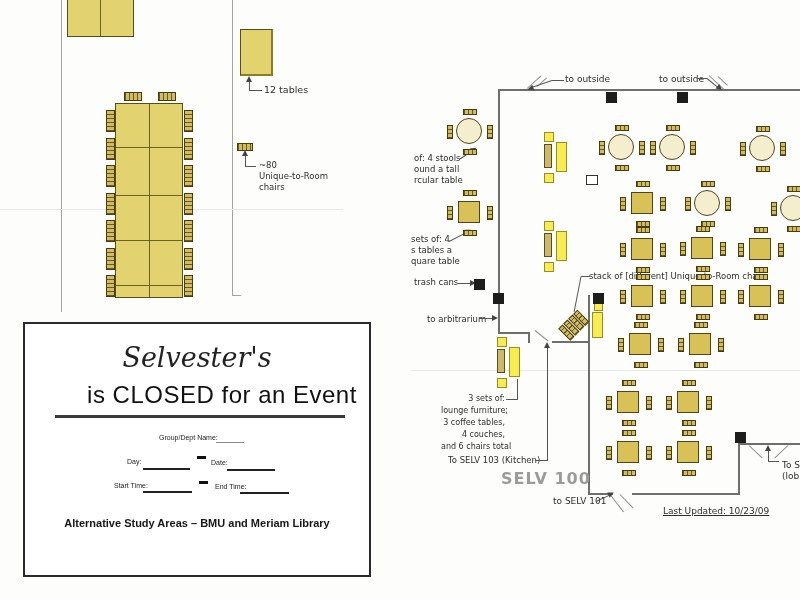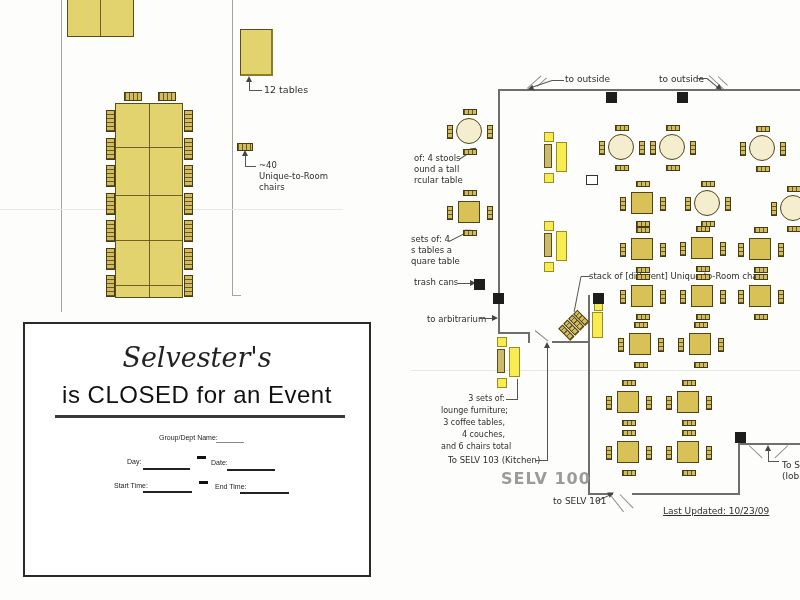--- a/index.html
+++ b/index.html
@@ -27,21 +27,21 @@
   .st{position:absolute;background:#d8c257;border:1px solid #50451a;box-sizing:border-box;}
   .trash{position:absolute;background:#1d1d1b;}
   .ly{position:absolute;background:#f7ed52;border:1px solid #9a8c1e;box-sizing:border-box;}
   .lt{position:absolute;background:#cdb96a;border:1px solid #5a4d1c;box-sizing:border-box;}
   .wsq{position:absolute;background:#fff;border:1px solid #333;box-sizing:border-box;}
   #sign{position:absolute;left:23px;top:322px;width:348px;height:255px;background:#fff;
         border:2px solid #2a2a2a;box-sizing:border-box;color:#1a1a1a;}
   .sign-title{position:absolute;left:0;top:18px;width:100%;text-align:center;
         font-family:"DejaVu Serif", serif;font-style:italic;font-size:27px;color:#222;}
   .sign-sub{position:absolute;left:0;top:57px;width:100%;text-align:center;
-        font-family:"Liberation Sans", sans-serif;font-size:24px;letter-spacing:.5px;color:#111;}
+        font-family:"Liberation Sans", sans-serif;font-size:24px;letter-spacing:.5px;color:#111;padding-left:25px;}
   .sign-rule{position:absolute;left:30px;top:91px;width:290px;height:3px;background:#3a3a3a;}
   .frm{position:absolute;font-size:7px;color:#222;font-family:"Liberation Sans",sans-serif;white-space:nowrap;}
   .uline{position:absolute;background:#222;}
   .dash{position:absolute;background:#111;}
   .sign-alt{position:absolute;left:0;top:193px;width:100%;text-align:center;font-weight:bold;
         font-family:"Liberation Sans",sans-serif;font-size:11px;color:#161616;}
   .sign-thanks{position:absolute;left:118px;top:221px;width:230px;text-align:center;
         font-family:"DejaVu Sans",sans-serif;font-size:7.5px;font-weight:600;color:#222;}
   .selv100{position:absolute;left:485px;top:469px;font-size:16px;font-weight:bold;
         letter-spacing:1px;color:#9b9b99;}
@@ -73,21 +73,21 @@
     <div class="tdiv" style="left:115px;top:147px;width:68px;height:1px;"></div>
     <div class="tdiv" style="left:115px;top:195px;width:68px;height:1px;"></div>
     <div class="tdiv" style="left:115px;top:240px;width:68px;height:1px;"></div>
     <div class="tdiv" style="left:115px;top:285px;width:68px;height:1px;"></div>
 
     <div class="chair" style="left:237px;top:143px;width:16px;height:8px;"></div>
     <div class="tri up" style="left:242px;top:150px;"></div>
     <div class="cline" style="left:245px;top:155px;width:1px;height:12px;"></div>
     <div class="cline" style="left:245px;top:166px;width:11px;height:1px;"></div>
     <div class="lbl" style="left:259px;top:160px;">
-      <div>~40</div>
+      <div>~80</div>
       <div>Unique-to-Room</div>
       <div>chairs</div>
     </div>
   <div class="chair h" style="left: 106px; top: 110px; width: 9px; height: 22px;"></div>
       <div class="chair h" style="left: 184px; top: 110px; width: 9px; height: 22px;"></div>
       <div class="chair h" style="left: 106px; top: 138px; width: 9px; height: 22px;"></div>
       <div class="chair h" style="left: 184px; top: 138px; width: 9px; height: 22px;"></div>
       <div class="chair h" style="left: 106px; top: 165px; width: 9px; height: 22px;"></div>
       <div class="chair h" style="left: 184px; top: 165px; width: 9px; height: 22px;"></div>
       <div class="chair h" style="left: 106px; top: 193px; width: 9px; height: 22px;"></div>
@@ -111,20 +111,21 @@
     <div class="frm" style="left:102px;top:134px;">Day:</div>
     <div class="uline" style="left:118px;top:144px;width:47px;height:2px;"></div>
     <div class="dash" style="left:172px;top:132px;width:9px;height:3px;"></div>
     <div class="frm" style="left:186px;top:135px;">Date:</div>
     <div class="uline" style="left:202px;top:145px;width:48px;height:2px;"></div>
     <div class="frm" style="left:89px;top:158px;">Start Time:</div>
     <div class="uline" style="left:118px;top:167px;width:49px;height:2px;"></div>
     <div class="dash" style="left:174px;top:157px;width:9px;height:3px;"></div>
     <div class="frm" style="left:190px;top:159px;">End Time:</div>
     <div class="uline" style="left:215px;top:168px;width:49px;height:2px;"></div>
+    <div class="sign-alt">Alternative Study Areas – BMU and Meriam Library</div>
   </div>
 
   <div id="room-layer" class="abs" style="left:16px;top:0;width:800px;height:600px;">
     <div class="faint" style="left:395px;top:370px;width:405px;height:1px;"></div>
 
     <div class="wall" style="left:482px;top:89px;width:318px;height:2px;"></div>
     <div class="wall" style="left:482px;top:89px;width:2px;height:245px;"></div>
     <div class="wall" style="left:482px;top:332px;width:32px;height:2px;"></div>
     <div class="wall" style="left:512px;top:332px;width:2px;height:11px;"></div>
     <div class="wall" style="left:536px;top:341px;width:38px;height:2px;"></div>

